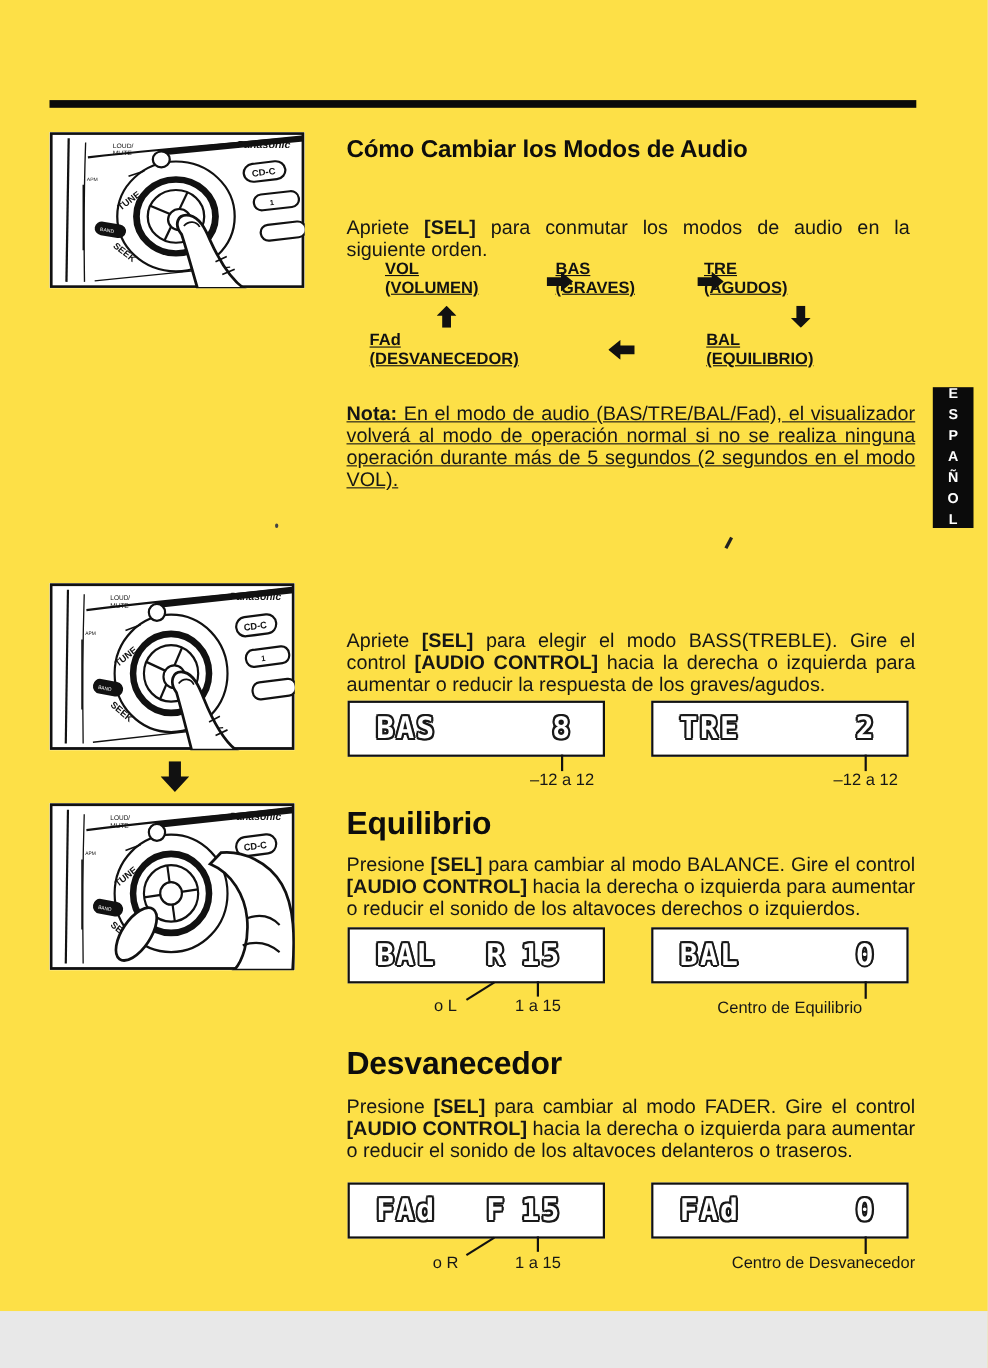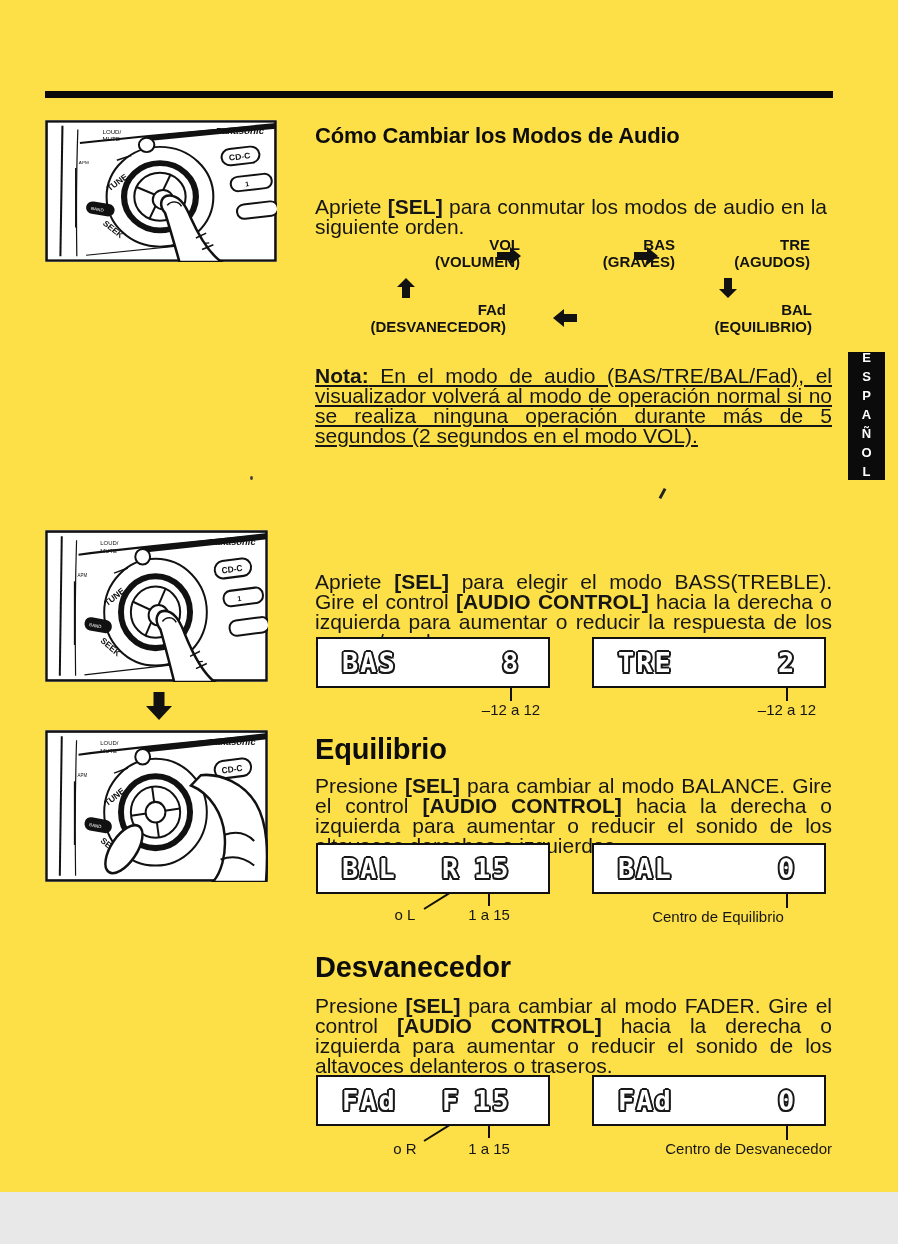--- a/index.html
+++ b/index.html
@@ -1,24 +1,24 @@
 <!DOCTYPE html>
 <html><head>
 <meta charset="utf-8">
 <style>
   html,body{margin:0;padding:0;background:#e8e8e8;}
   .page{position:relative;width:898px;height:1192px;background:#fde047;overflow:hidden;
         font-family:"Liberation Sans",sans-serif;color:#111;}
   .rule-top{position:absolute;left:45px;top:91px;width:788px;height:7px;background:#0a0a0a;}
   .h1{position:absolute;font-size:22px;line-height:35px;font-weight:700;letter-spacing:-0.2px;color:#0d0d0d;}
   .h2{position:absolute;font-size:29px;line-height:33px;font-weight:700;letter-spacing:-0.2px;color:#0d0d0d;}
-  .body-text{position:absolute;font-size:21px;line-height:20px;text-align:justify;color:#161616;}
+  .body-text{position:absolute;font-size:18px;line-height:20px;text-align:justify;color:#161616;}
   .b{font-weight:700;}
   
-  .flow-node{position:absolute;width:170px;text-align:right;font-size:15px;line-height:17px;font-weight:700;color:#121212;}
+  .flow-node{position:absolute;width:170px;text-align:left;font-size:15px;line-height:17px;font-weight:700;color:#121212;text-decoration:underline;}
   .flow-arrow{position:absolute;}
   .flow-arrow svg{display:block;}
   
   .lcd-box{position:absolute;width:230px;height:47px;border:2.5px solid #111;background:#fff;}
   .lcd-char{position:absolute;font-family:"DejaVu Sans Mono",monospace;font-weight:700;font-size:27px;line-height:40px;
             color:#fff;letter-spacing:2px;
             text-shadow:2px 0 0 #191919,-2px 0 0 #191919,0 2px 0 #191919,0 -2px 0 #191919,
                         1.5px 1.5px 0 #191919,-1.5px -1.5px 0 #191919,1.5px -1.5px 0 #191919,-1.5px 1.5px 0 #191919;}
   .tick{position:absolute;width:2px;background:#111;}
   .slant{position:absolute;height:2px;background:#111;transform:rotate(-32deg);transform-origin:left center;}

